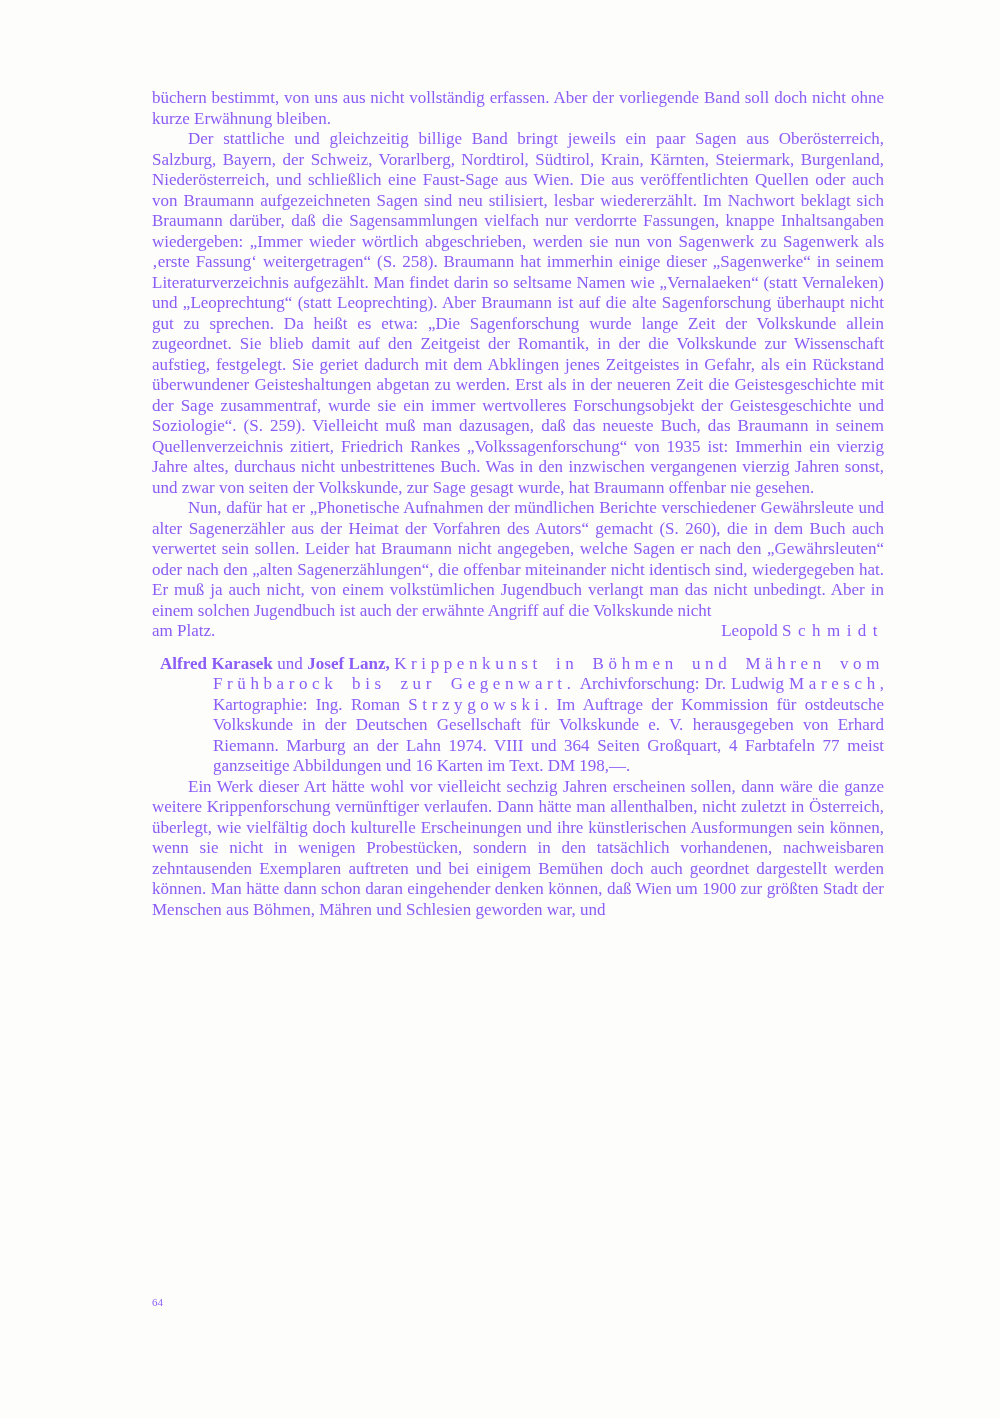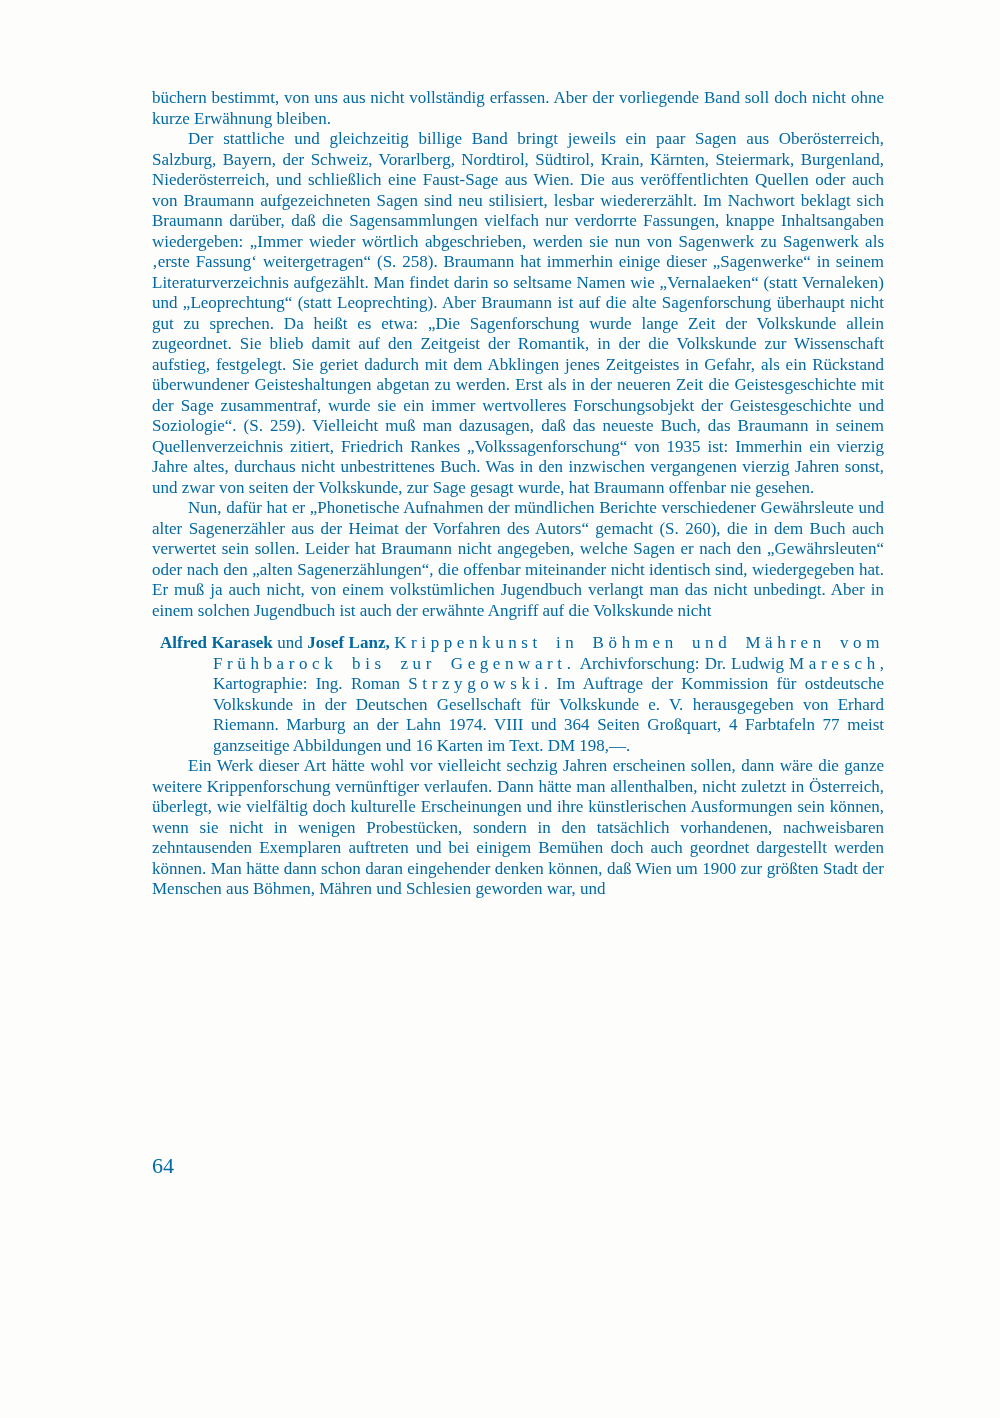--- a/index.html
+++ b/index.html
@@ -5,21 +5,21 @@
   html, body {
     margin: 0;
     padding: 0;
     background: #fdfdfb;
   }
   .sheet {
     position: relative;
     width: 1000px;
     height: 1418px;
     background: #fdfdfb;
-    color: #0369a1;
+    color: #8b5cf6;
     font-family: "Liberation Serif", "DejaVu Serif", serif;
     font-size: 17px;
     line-height: 20.5px;
     overflow: hidden;
   }
   .textblock {
     position: absolute;
     top: 88px;
     left: 152px;
     width: 732px;
@@ -51,36 +51,43 @@
   }
   .sperr {
     letter-spacing: 0.27em;
     word-spacing: 0.3em;
   }
   .para-after-bib {
   }
   .page-number {
     position: absolute;
     left: 152px;
-    top: 1156px;
-    font-size: 22px;
+    top: 1292px;
+    font-size: 11px;
   }
 </style>
 </head>
 <body>
 
 <div class="sheet">
   <main class="textblock">
 
     <p class="para">büchern bestimmt, von uns aus nicht vollständig erfassen. Aber der vorliegende Band soll doch nicht ohne kurze Erwähnung bleiben.</p>
 
     <p class="para indent">Der stattliche und gleichzeitig billige Band bringt jeweils ein paar Sagen aus Oberösterreich, Salzburg, Bayern, der Schweiz, Vorarlberg, Nordtirol, Südtirol, Krain, Kärnten, Steiermark, Burgenland, Niederösterreich, und schließlich eine Faust-Sage aus Wien. Die aus veröffentlichten Quellen oder auch von Braumann aufgezeichneten Sagen sind neu stilisiert, lesbar wiedererzählt. Im Nachwort beklagt sich Braumann darüber, daß die Sagensammlungen vielfach nur verdorrte Fassungen, knappe Inhaltsangaben wiedergeben: „Immer wieder wörtlich abgeschrieben, werden sie nun von Sagenwerk zu Sagenwerk als ‚erste Fassung‘ weitergetragen“ (S. 258). Braumann hat immerhin einige dieser „Sagenwerke“ in seinem Literaturverzeichnis aufgezählt. Man findet darin so seltsame Namen wie „Vernalaeken“ (statt Vernaleken) und „Leoprechtung“ (statt Leoprechting). Aber Braumann ist auf die alte Sagenforschung überhaupt nicht gut zu sprechen. Da heißt es etwa: „Die Sagenforschung wurde lange Zeit der Volkskunde allein zugeordnet. Sie blieb damit auf den Zeitgeist der Romantik, in der die Volkskunde zur Wissenschaft aufstieg, festgelegt. Sie geriet dadurch mit dem Abklingen jenes Zeitgeistes in Gefahr, als ein Rückstand überwundener Geisteshaltungen abgetan zu werden. Erst als in der neueren Zeit die Geistesgeschichte mit der Sage zusammentraf, wurde sie ein immer wertvolleres Forschungsobjekt der Geistesgeschichte und Soziologie“. (S. 259). Vielleicht muß man dazusagen, daß das neueste Buch, das Braumann in seinem Quellenverzeichnis zitiert, Friedrich Rankes „Volkssagenforschung“ von 1935 ist: Immerhin ein vierzig Jahre altes, durchaus nicht unbestrittenes Buch. Was in den inzwischen vergangenen vierzig Jahren sonst, und zwar von seiten der Volkskunde, zur Sage gesagt wurde, hat Braumann offenbar nie gesehen.</p>
 
     <p class="para indent">Nun, dafür hat er „Phonetische Aufnahmen der mündlichen Berichte verschiedener Gewährsleute und alter Sagenerzähler aus der Heimat der Vorfahren des Autors“ gemacht (S. 260), die in dem Buch auch verwertet sein sollen. Leider hat Braumann nicht angegeben, welche Sagen er nach den „Gewährsleuten“ oder nach den „alten Sagenerzählungen“, die offenbar miteinander nicht identisch sind, wiedergegeben hat. Er muß ja auch nicht, von einem volkstümlichen Jugendbuch verlangt man das nicht unbedingt. Aber in einem solchen Jugendbuch ist auch der erwähnte Angriff auf die Volkskunde nicht</p>
 
+    <div class="closing-line">
+      <span>am Platz.</span>
+      <span class="signature">
+        <span>Leopold</span>
+        <span class="last">Schmidt</span>
+      </span>
+    </div>
 
     <p class="bib"><span class="bold">Alfred Karasek</span><span> und </span><span class="bold">Josef Lanz,</span> <span class="sperr">Krippenkunst in Böhmen und Mähren vom Frühbarock bis zur Gegenwart.</span><span> Archivforschung: Dr. Ludwig </span><span class="sperr">Maresch</span><span>, Kartographie: Ing. Roman </span><span class="sperr">Strzygowski</span><span>. Im Auftrage der Kommission für ostdeutsche Volkskunde in der Deutschen Gesellschaft für Volkskunde e. V. herausgegeben von Erhard Riemann. Marburg an der Lahn 1974. VIII und 364 Seiten Großquart, 4 Farbtafeln 77 meist ganzseitige Abbildungen und 16 Karten im Text. DM 198,—.</span></p>
 
     <p class="para indent para-after-bib">Ein Werk dieser Art hätte wohl vor vielleicht sechzig Jahren erscheinen sollen, dann wäre die ganze weitere Krippenforschung vernünftiger verlaufen. Dann hätte man allenthalben, nicht zuletzt in Österreich, überlegt, wie vielfältig doch kulturelle Erscheinungen und ihre künstlerischen Ausformungen sein können, wenn sie nicht in wenigen Probestücken, sondern in den tatsächlich vorhandenen, nachweisbaren zehntausenden Exemplaren auftreten und bei einigem Bemühen doch auch geordnet dargestellt werden können. Man hätte dann schon daran eingehender denken können, daß Wien um 1900 zur größten Stadt der Menschen aus Böhmen, Mähren und Schlesien geworden war, und</p>
 
   </main>
 
   <div class="page-number">64</div>
 </div>
 

